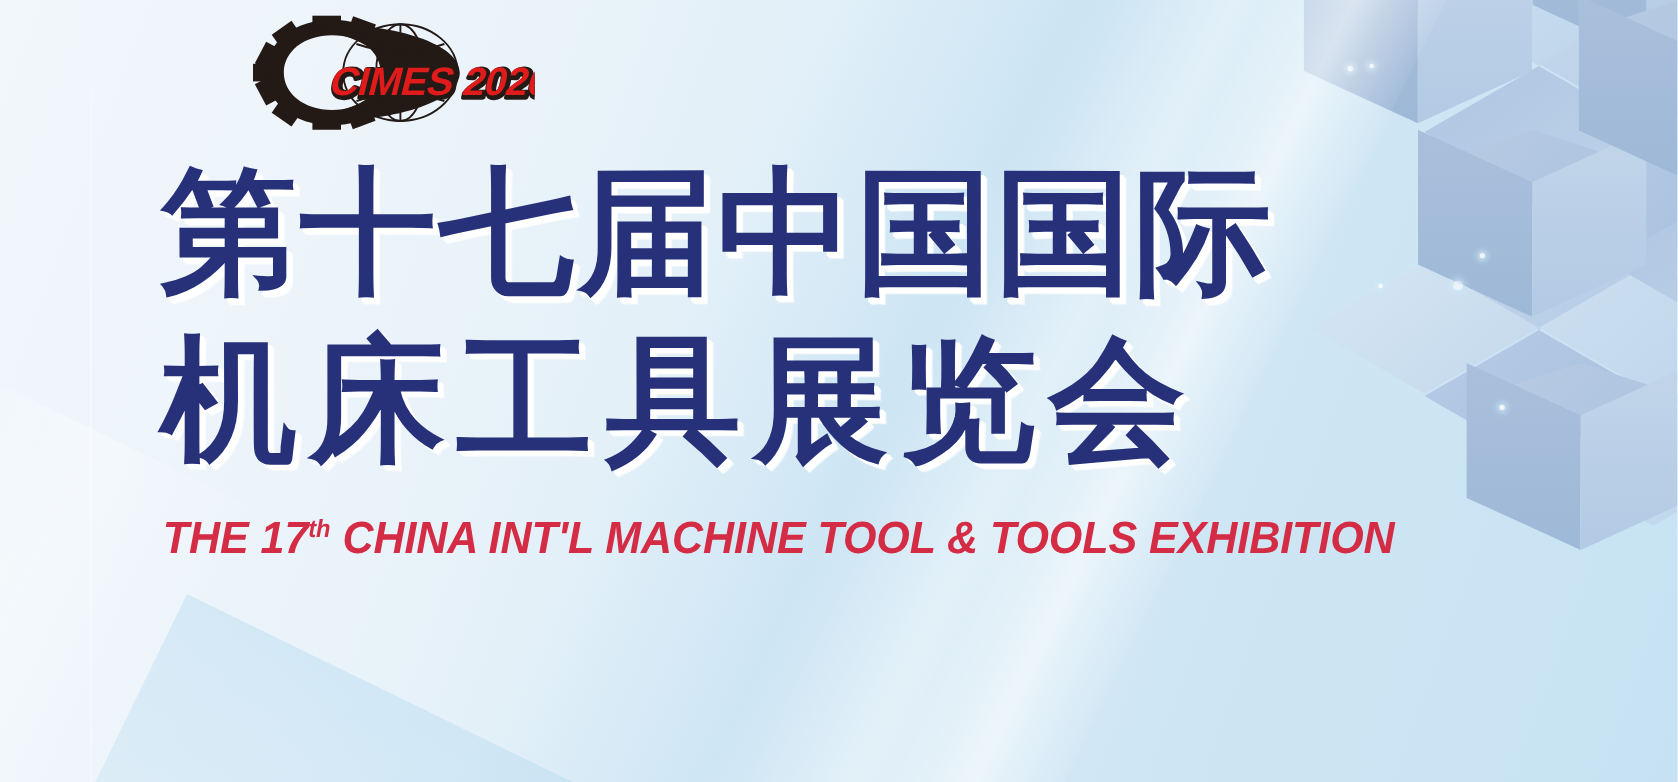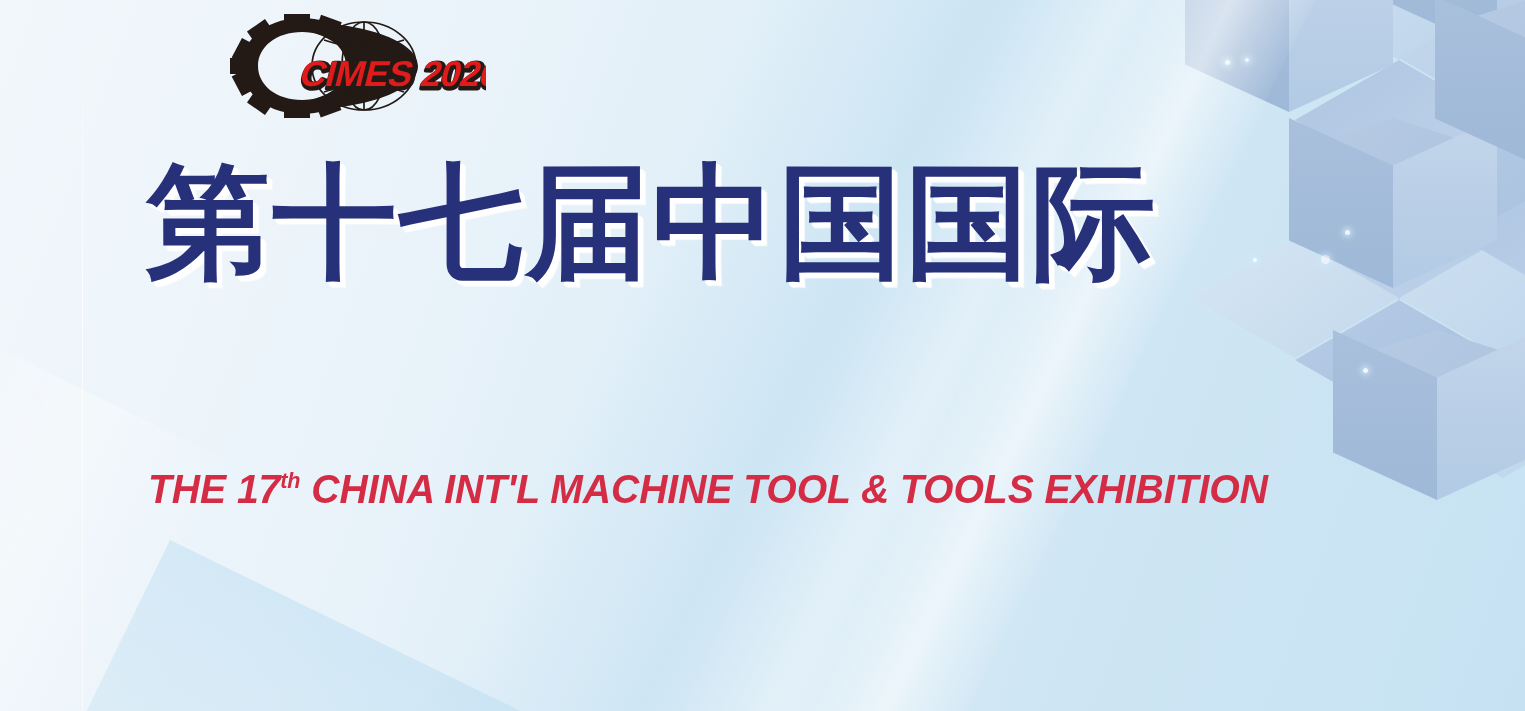--- a/index.html
+++ b/index.html
@@ -90,21 +90,21 @@
 
   
   .logo{position:absolute;left:146px;top:14px;width:340px;height:104px;}
   .logo svg{display:block;}
 
   
   .headline{
     position:absolute;left:146px;top:146px;width:1120px;
   }
   .cn-line{
-    font-family:Liberation Sans, sans-serif;
+    font-family:Liberation Mono, monospace;
     font-weight:700;
     font-size:124px;
     line-height:152px;
     color:#27317a;
     letter-spacing:.02em;
     white-space:nowrap;
     text-shadow:
        3px 3px 0 #ffffff,
        4px 4px 0 #ffffff,
        5px 5px 0 rgba(255,255,255,.95),
@@ -265,20 +265,21 @@
 
       <g transform="translate(158,48) skewX(-14)">
         <text x="2" y="26" font-family="'Liberation Sans',sans-serif" font-weight="700" font-size="36" fill="#231a16" stroke="#231a16" stroke-width="5" stroke-linejoin="round" letter-spacing="-0.5">CIMES 2026</text>
         <text x="0" y="24" font-family="'Liberation Sans',sans-serif" font-weight="700" font-size="36" fill="#e01b1b" letter-spacing="-0.5">CIMES 2026</text>
       </g>
     </svg>
   </div>
 
   <div class="headline">
     <div class="cn-line cn-line-1">第十七届中国国际</div>
+    <div class="cn-line cn-line-2">机床工具展览会</div>
   </div>
 
   <div class="en-line">
     <span>THE 17</span><sup>th</sup><span> CHINA INT'L MACHINE TOOL &amp; TOOLS EXHIBITION</span>
   </div>
 
 
 </div>
 
 </body></html>

